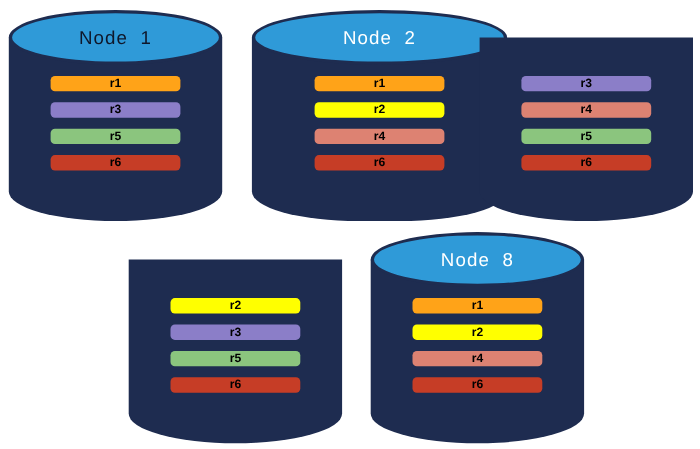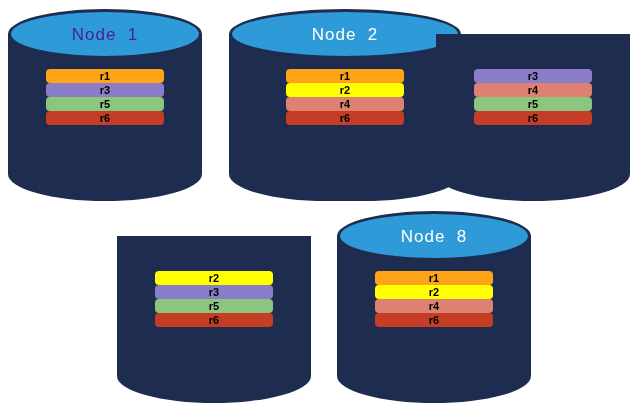--- a/index.html
+++ b/index.html
@@ -52,21 +52,21 @@
     margin-top: 2px;
   }
   .bars {
     position: absolute;
     left: 50%;
     transform: translateX(-50%);
     top: 60px;
     width: 118px;
     display: flex;
     flex-direction: column;
-    gap: 0;
+    gap: 10px;
   }
   .bar {
     height: 14px;
     border-radius: 4px;
     display: flex;
     align-items: center;
     justify-content: center;
     font-size: 11px;
     font-weight: bold;
     color: #000000;
@@ -74,21 +74,21 @@
   }
 </style>
 </head>
 <body>
 
 <div class="canvas">
 
   <div class="node pos-1">
     <div class="cyl-body" style="background-color: rgb(30, 44, 80);"></div>
     <div class="cyl-top" style="background-color: rgb(47, 154, 216); border-color: rgb(30, 44, 80);">
-      <span class="node-label" style="color: #4c1d95;">Node  1</span>
+      <span class="node-label" style="color: #0f172a;">Node  1</span>
     </div>
     <div class="bars">
       <div class="bar" style="background-color: rgb(255, 163, 24); color: rgb(0, 0, 0);">r1</div>
       <div class="bar" style="background-color: rgb(139, 126, 200); color: rgb(0, 0, 0);">r3</div>
       <div class="bar" style="background-color: rgb(139, 197, 126); color: rgb(0, 0, 0);">r5</div>
       <div class="bar" style="background-color: rgb(198, 61, 38); color: rgb(0, 0, 0);">r6</div>
     </div>
   </div>
 
   <div class="node pos-2">

